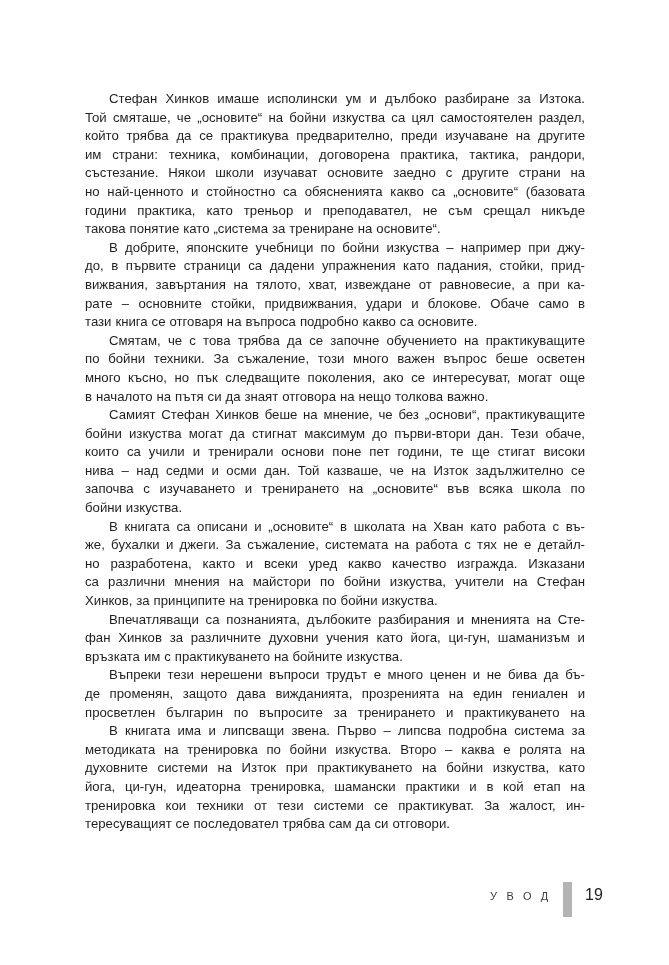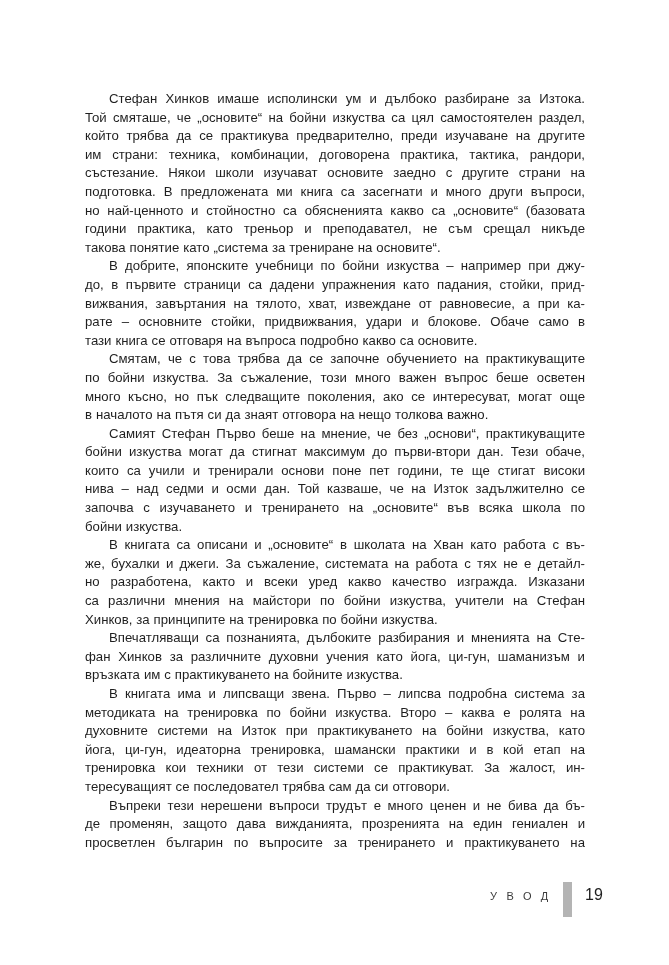--- a/index.html
+++ b/index.html
@@ -66,70 +66,69 @@
 
 <div class="page">
 
   <div class="text-block">
       <div class="paragraph">
         <div class="line first">Стефан Хинков имаше исполински ум и дълбоко разбиране за Изтока.</div>
         <div class="line">Той смяташе, че „основите“ на бойни изкуства са цял самостоятелен раздел,</div>
         <div class="line">който трябва да се практикува предварително, преди изучаване на другите</div>
         <div class="line">им страни: техника, комбинации, договорена практика, тактика, рандори,</div>
         <div class="line">състезание. Някои школи изучават основите заедно с другите страни на</div>
-        <div class="line">подготовка. В предложената ми книга са засегнати и много други въпроси,</div>
         <div class="line">но най-ценното и стойностно са обясненията какво са „основите“ (базовата</div>
         <div class="line">години практика, като треньор и преподавател, не съм срещал никъде</div>
         <div class="line end">такова понятие като „система за трениране на основите“.</div>
       </div>
       <div class="paragraph">
         <div class="line first">В добрите, японските учебници по бойни изкуства – например при джу-</div>
         <div class="line">до, в първите страници са дадени упражнения като падания, стойки, прид-</div>
         <div class="line">вижвания, завъртания на тялото, хват, извеждане от равновесие, а при ка-</div>
         <div class="line">рате – основните стойки, придвижвания, удари и блокове. Обаче само в</div>
         <div class="line end">тази книга се отговаря на въпроса подробно какво са основите.</div>
       </div>
       <div class="paragraph">
         <div class="line first">Смятам, че с това трябва да се започне обучението на практикуващите</div>
-        <div class="line">по бойни изкуства. За съжаление, този много важен въпрос беше осветен</div>
+        <div class="line">по бойни техники. За съжаление, този много важен въпрос беше осветен</div>
         <div class="line">много късно, но пък следващите поколения, ако се интересуват, могат още</div>
         <div class="line end">в началото на пътя си да знаят отговора на нещо толкова важно.</div>
       </div>
       <div class="paragraph">
-        <div class="line first">Самият Стефан Първо беше на мнение, че без „основи“, практикуващите</div>
+        <div class="line first">Самият Стефан Хинков беше на мнение, че без „основи“, практикуващите</div>
         <div class="line">бойни изкуства могат да стигнат максимум до първи-втори дан. Тези обаче,</div>
         <div class="line">които са учили и тренирали основи поне пет години, те ще стигат високи</div>
         <div class="line">нива – над седми и осми дан. Той казваше, че на Изток задължително се</div>
         <div class="line">започва с изучаването и тренирането на „основите“ във всяка школа по</div>
         <div class="line end">бойни изкуства.</div>
       </div>
       <div class="paragraph">
         <div class="line first">В книгата са описани и „основите“ в школата на Хван като работа с въ-</div>
         <div class="line">же, бухалки и джеги. За съжаление, системата на работа с тях не е детайл-</div>
         <div class="line">но разработена, както и всеки уред какво качество изгражда. Изказани</div>
         <div class="line">са различни мнения на майстори по бойни изкуства, учители на Стефан</div>
         <div class="line end">Хинков, за принципите на тренировка по бойни изкуства.</div>
       </div>
       <div class="paragraph">
         <div class="line first">Впечатляващи са познанията, дълбоките разбирания и мненията на Сте-</div>
         <div class="line">фан Хинков за различните духовни учения като йога, ци-гун, шаманизъм и</div>
         <div class="line end">връзката им с практикуването на бойните изкуства.</div>
       </div>
       <div class="paragraph">
+        <div class="line first">Въпреки тези нерешени въпроси трудът е много ценен и не бива да бъ-</div>
+        <div class="line">де променян, защото дава вижданията, прозренията на един гениален и</div>
+        <div class="line">просветлен българин по въпросите за тренирането и практикуването на</div>
+      </div>
+      <div class="paragraph">
         <div class="line first">В книгата има и липсващи звена. Първо – липсва подробна система за</div>
         <div class="line">методиката на тренировка по бойни изкуства. Второ – каква е ролята на</div>
         <div class="line">духовните системи на Изток при практикуването на бойни изкуства, като</div>
         <div class="line">йога, ци-гун, идеаторна тренировка, шамански практики и в кой етап на</div>
         <div class="line">тренировка кои техники от тези системи се практикуват. За жалост, ин-</div>
         <div class="line end">тересуващият се последовател трябва сам да си отговори.</div>
-      </div>
-      <div class="paragraph">
-        <div class="line first">Въпреки тези нерешени въпроси трудът е много ценен и не бива да бъ-</div>
-        <div class="line">де променян, защото дава вижданията, прозренията на един гениален и</div>
-        <div class="line">просветлен българин по въпросите за тренирането и практикуването на</div>
       </div>
     </div>
 
   <div class="footer-label">УВОД</div>
 
   <div class="divider-bar"></div>
 
   <div class="page-number">19</div>
 
 </div>

